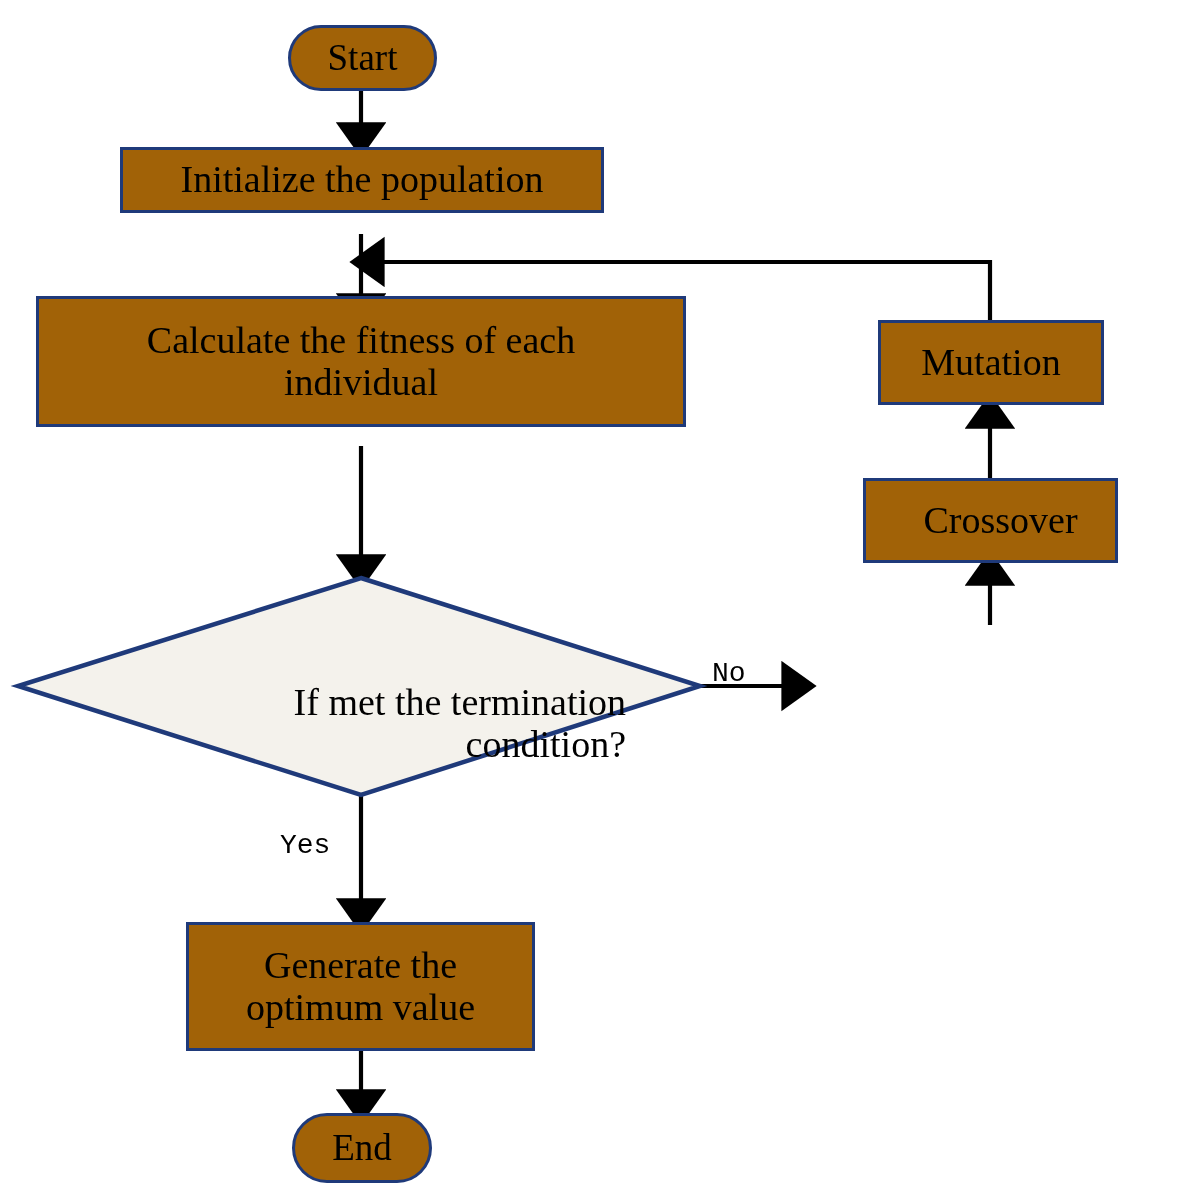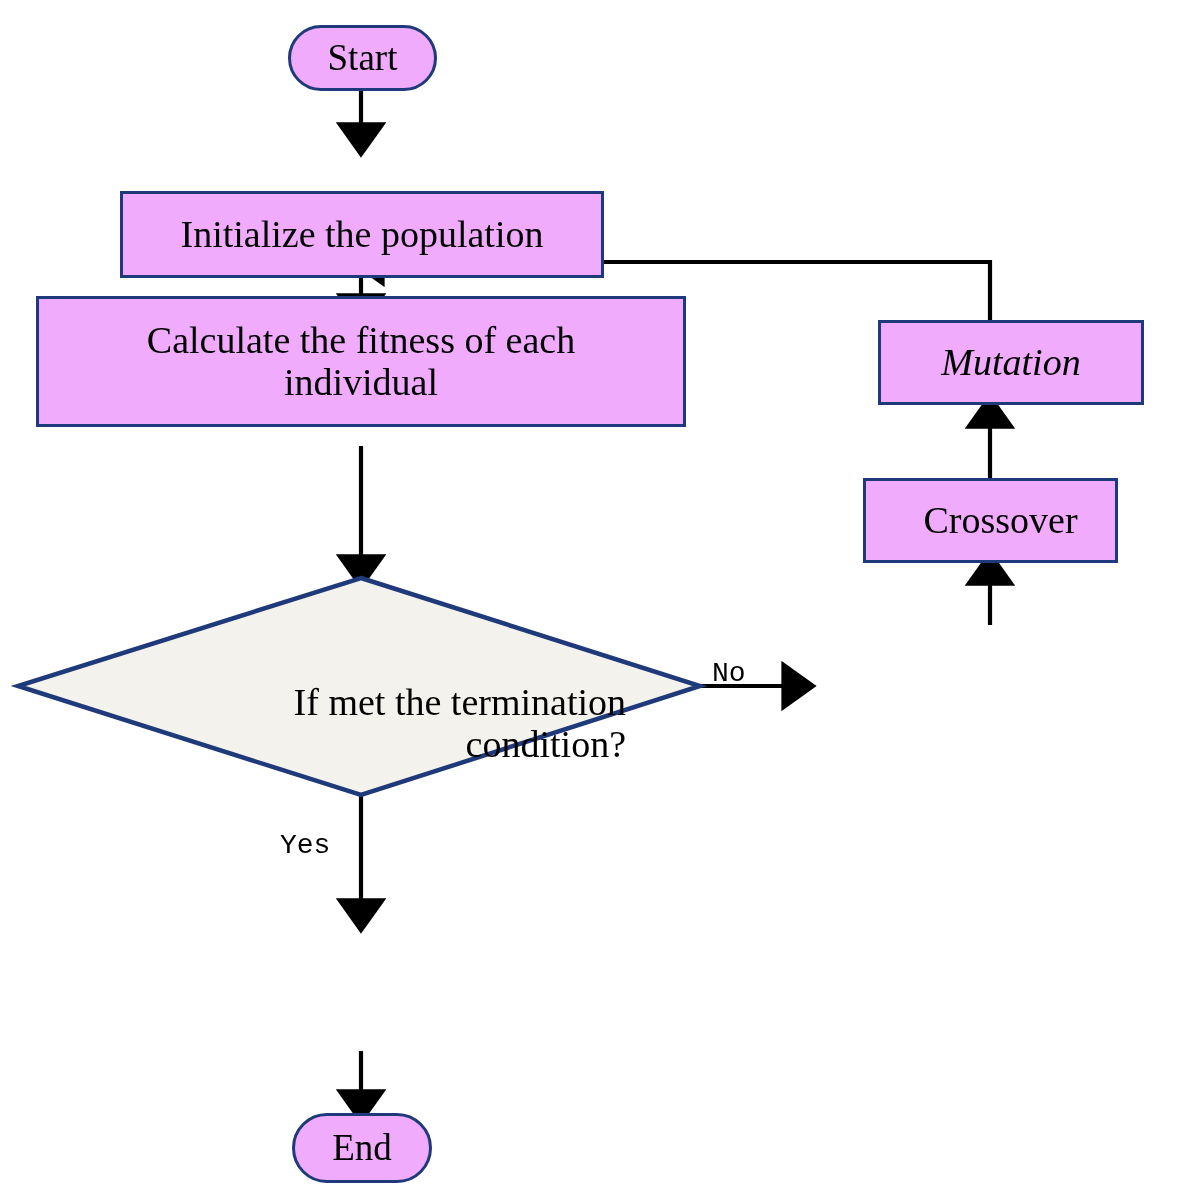--- a/index.html
+++ b/index.html
@@ -21,21 +21,21 @@
   #flow-svg {
     position: absolute;
     left: 0;
     top: 0;
     width: 1198px;
     height: 1203px;
   }
   .node {
     position: absolute;
     box-sizing: border-box;
-    background: #f0abfc;
+    background: #a16207;
     border: 3px solid #1f3a7a;
     display: flex;
     align-items: center;
     justify-content: center;
     text-align: center;
     color: #000000;
     line-height: 1.08;
     white-space: pre-line;
     font-family: "Liberation Serif", "DejaVu Serif", serif;
   }
@@ -94,21 +94,21 @@
       <line x1="361" y1="1051" x2="361" y2="1107" marker-end="url(#arrow-down)"></line>
     </g>
 
     <polygon points="361,578 700,686 361,795 18,686" fill="#f4f2ec" stroke="#1f3a7a" stroke-width="4.5"></polygon>
   </svg>
 
   <div class="node terminator" style="left:288px; top:25px; width:149px; height:66px; font-size:37px;">
     <span>Start</span>
   </div>
 
-  <div class="node" style="left:120px; top:147px; width:484px; height:87px; font-size:38px;margin-top:44px;">
+  <div class="node" style="left:120px; top:147px; width:484px; height:66px; font-size:38px;">
     <span>Initialize the population</span>
   </div>
 
   <div class="node" style="left:36px; top:296px; width:650px; height:131px; font-size:38px;text-align:center;">
     <span>Calculate the fitness of each
 individual</span>
   </div>
 
   <div class="diamond-text" style="left:96px; top:640px; width:530px; font-size:38px;text-align:right;">
     <span>If met the termination
@@ -121,22 +121,26 @@
 
   <div class="edge-label" style="left:280px; top:832px; font-size:28px;">
     <span>Yes</span>
   </div>
 
 
   <div class="node" style="left:863px; top:478px; width:255px; height:85px; font-size:38px;padding-left:20px;">
     <span>Crossover</span>
   </div>
 
-  <div class="node" style="left:878px; top:320px; width:266px; height:85px; font-size:38px;font-style:italic;">
+  <div class="node" style="left:878px; top:320px; width:226px; height:85px; font-size:38px;">
     <span>Mutation</span>
   </div>
 
+  <div class="node" style="left:186px; top:922px; width:349px; height:129px; font-size:38px;">
+    <span>Generate  the
+optimum value</span>
+  </div>
 
   <div class="node terminator" style="left:292px; top:1113px; width:140px; height:70px; font-size:37px;">
     <span>End</span>
   </div>
 
 </div>
 
 </body></html>

